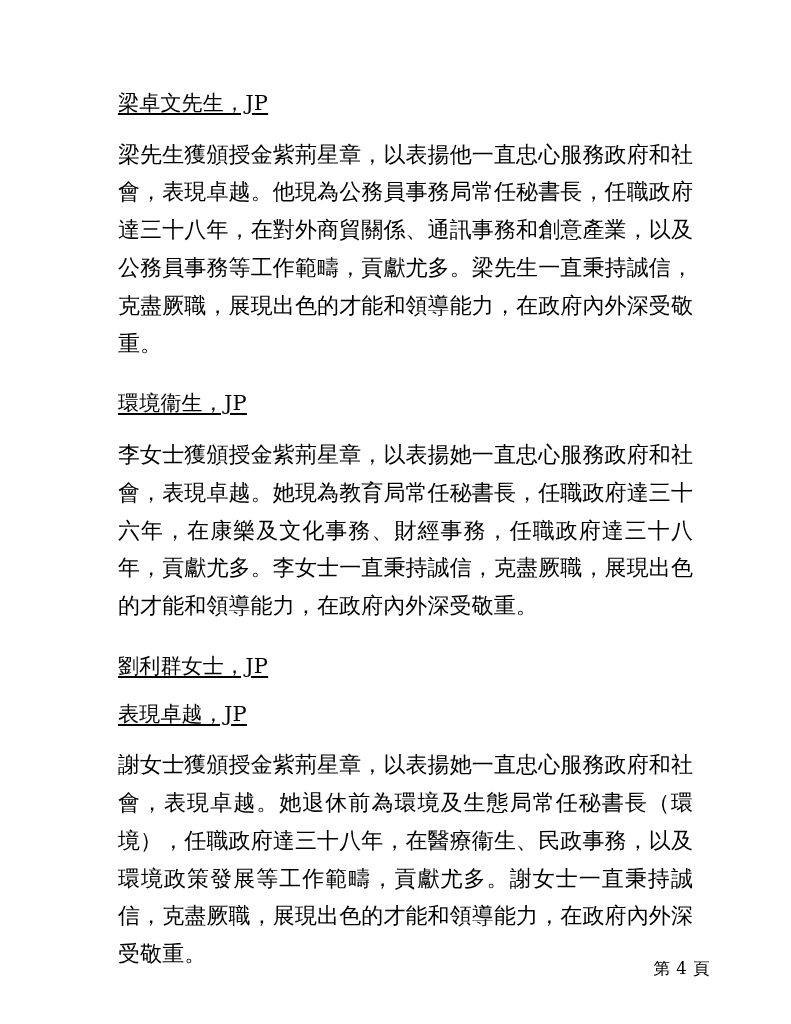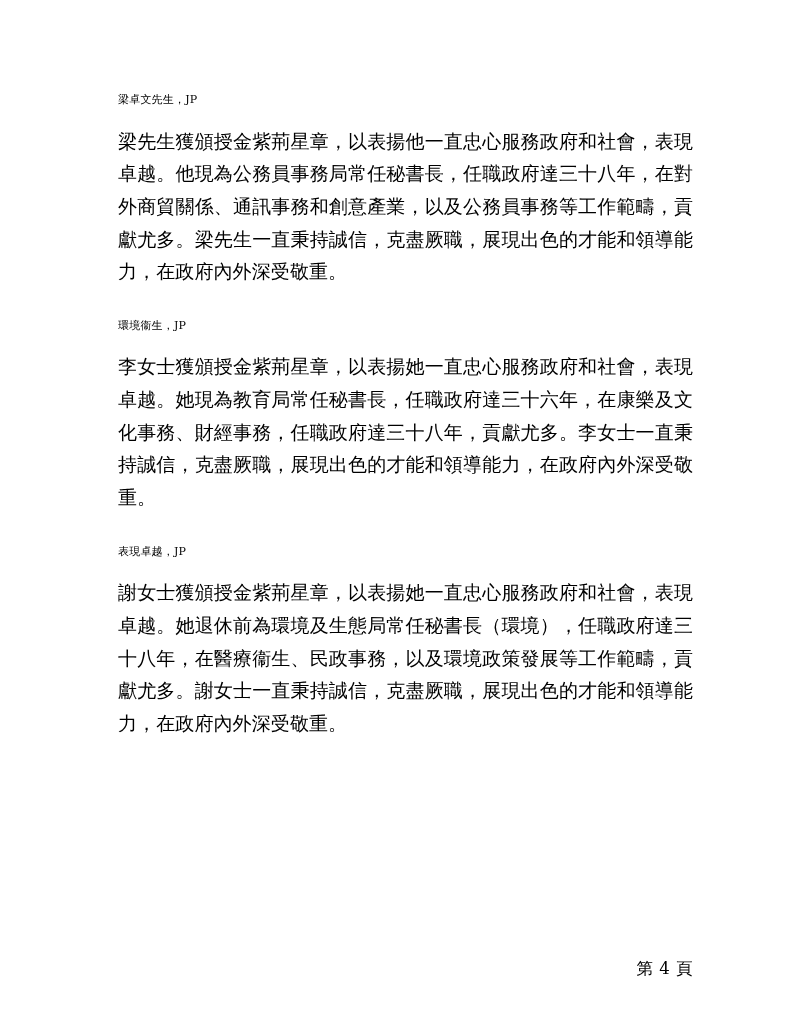--- a/index.html
+++ b/index.html
@@ -19,41 +19,42 @@
     position: relative;
     width: 791px;
     height: 1024px;
     box-sizing: border-box;
     padding: 88px 98px 0 118px;
   }
   .entry {
     margin-bottom: 0;
   }
   .entry-name {
-    font-size: 11px;
+    font-size: 21px;
     line-height: 1.5;
+    text-decoration: underline;
     text-underline-offset: 3px;
     display: inline-block;
     letter-spacing: 0.2px;
     white-space: nowrap;
   }
   .entry-name-wrap {
     margin: 0 0 16px 0;
   }
   .entry-body {
-    font-size: 19px;
+    font-size: 22px;
     line-height: 1.72;
     text-align: justify;
     text-justify: inter-ideograph;
     margin: 0 0 26px 0;
     letter-spacing: 0.1px;
   }
   .footer {
     position: absolute;
-    right: 98px;
+    right: 81px;
     bottom: 44px;
     font-size: 16.5px;
     line-height: 1.4;
     letter-spacing: 0.5px;
   }
 </style>
 </head>
 <body>
 
 <div class="page">
@@ -66,20 +67,23 @@
   </div>
 
   <div class="entry">
     <div class="entry-name-wrap">
       <span class="entry-name">環境衞生，JP</span>
     </div>
     <p class="entry-body">李女士獲頒授金紫荊星章，以表揚她一直忠心服務政府和社會，表現卓越。她現為教育局常任秘書長，任職政府達三十六年，在康樂及文化事務、財經事務，任職政府達三十八年，貢獻尤多。李女士一直秉持誠信，克盡厥職，展現出色的才能和領導能力，在政府內外深受敬重。</p>
   </div>
 
   <div class="entry">
+    <div class="entry-name-wrap">
+      <span class="entry-name">劉利群女士，JP</span>
+    </div>
   </div>
 
   <div class="entry">
     <div class="entry-name-wrap">
       <span class="entry-name">表現卓越，JP</span>
     </div>
     <p class="entry-body">謝女士獲頒授金紫荊星章，以表揚她一直忠心服務政府和社會，表現卓越。她退休前為環境及生態局常任秘書長（環境），任職政府達三十八年，在醫療衞生、民政事務，以及環境政策發展等工作範疇，貢獻尤多。謝女士一直秉持誠信，克盡厥職，展現出色的才能和領導能力，在政府內外深受敬重。</p>
   </div>
 
   <div class="footer">第 4 頁</div>

